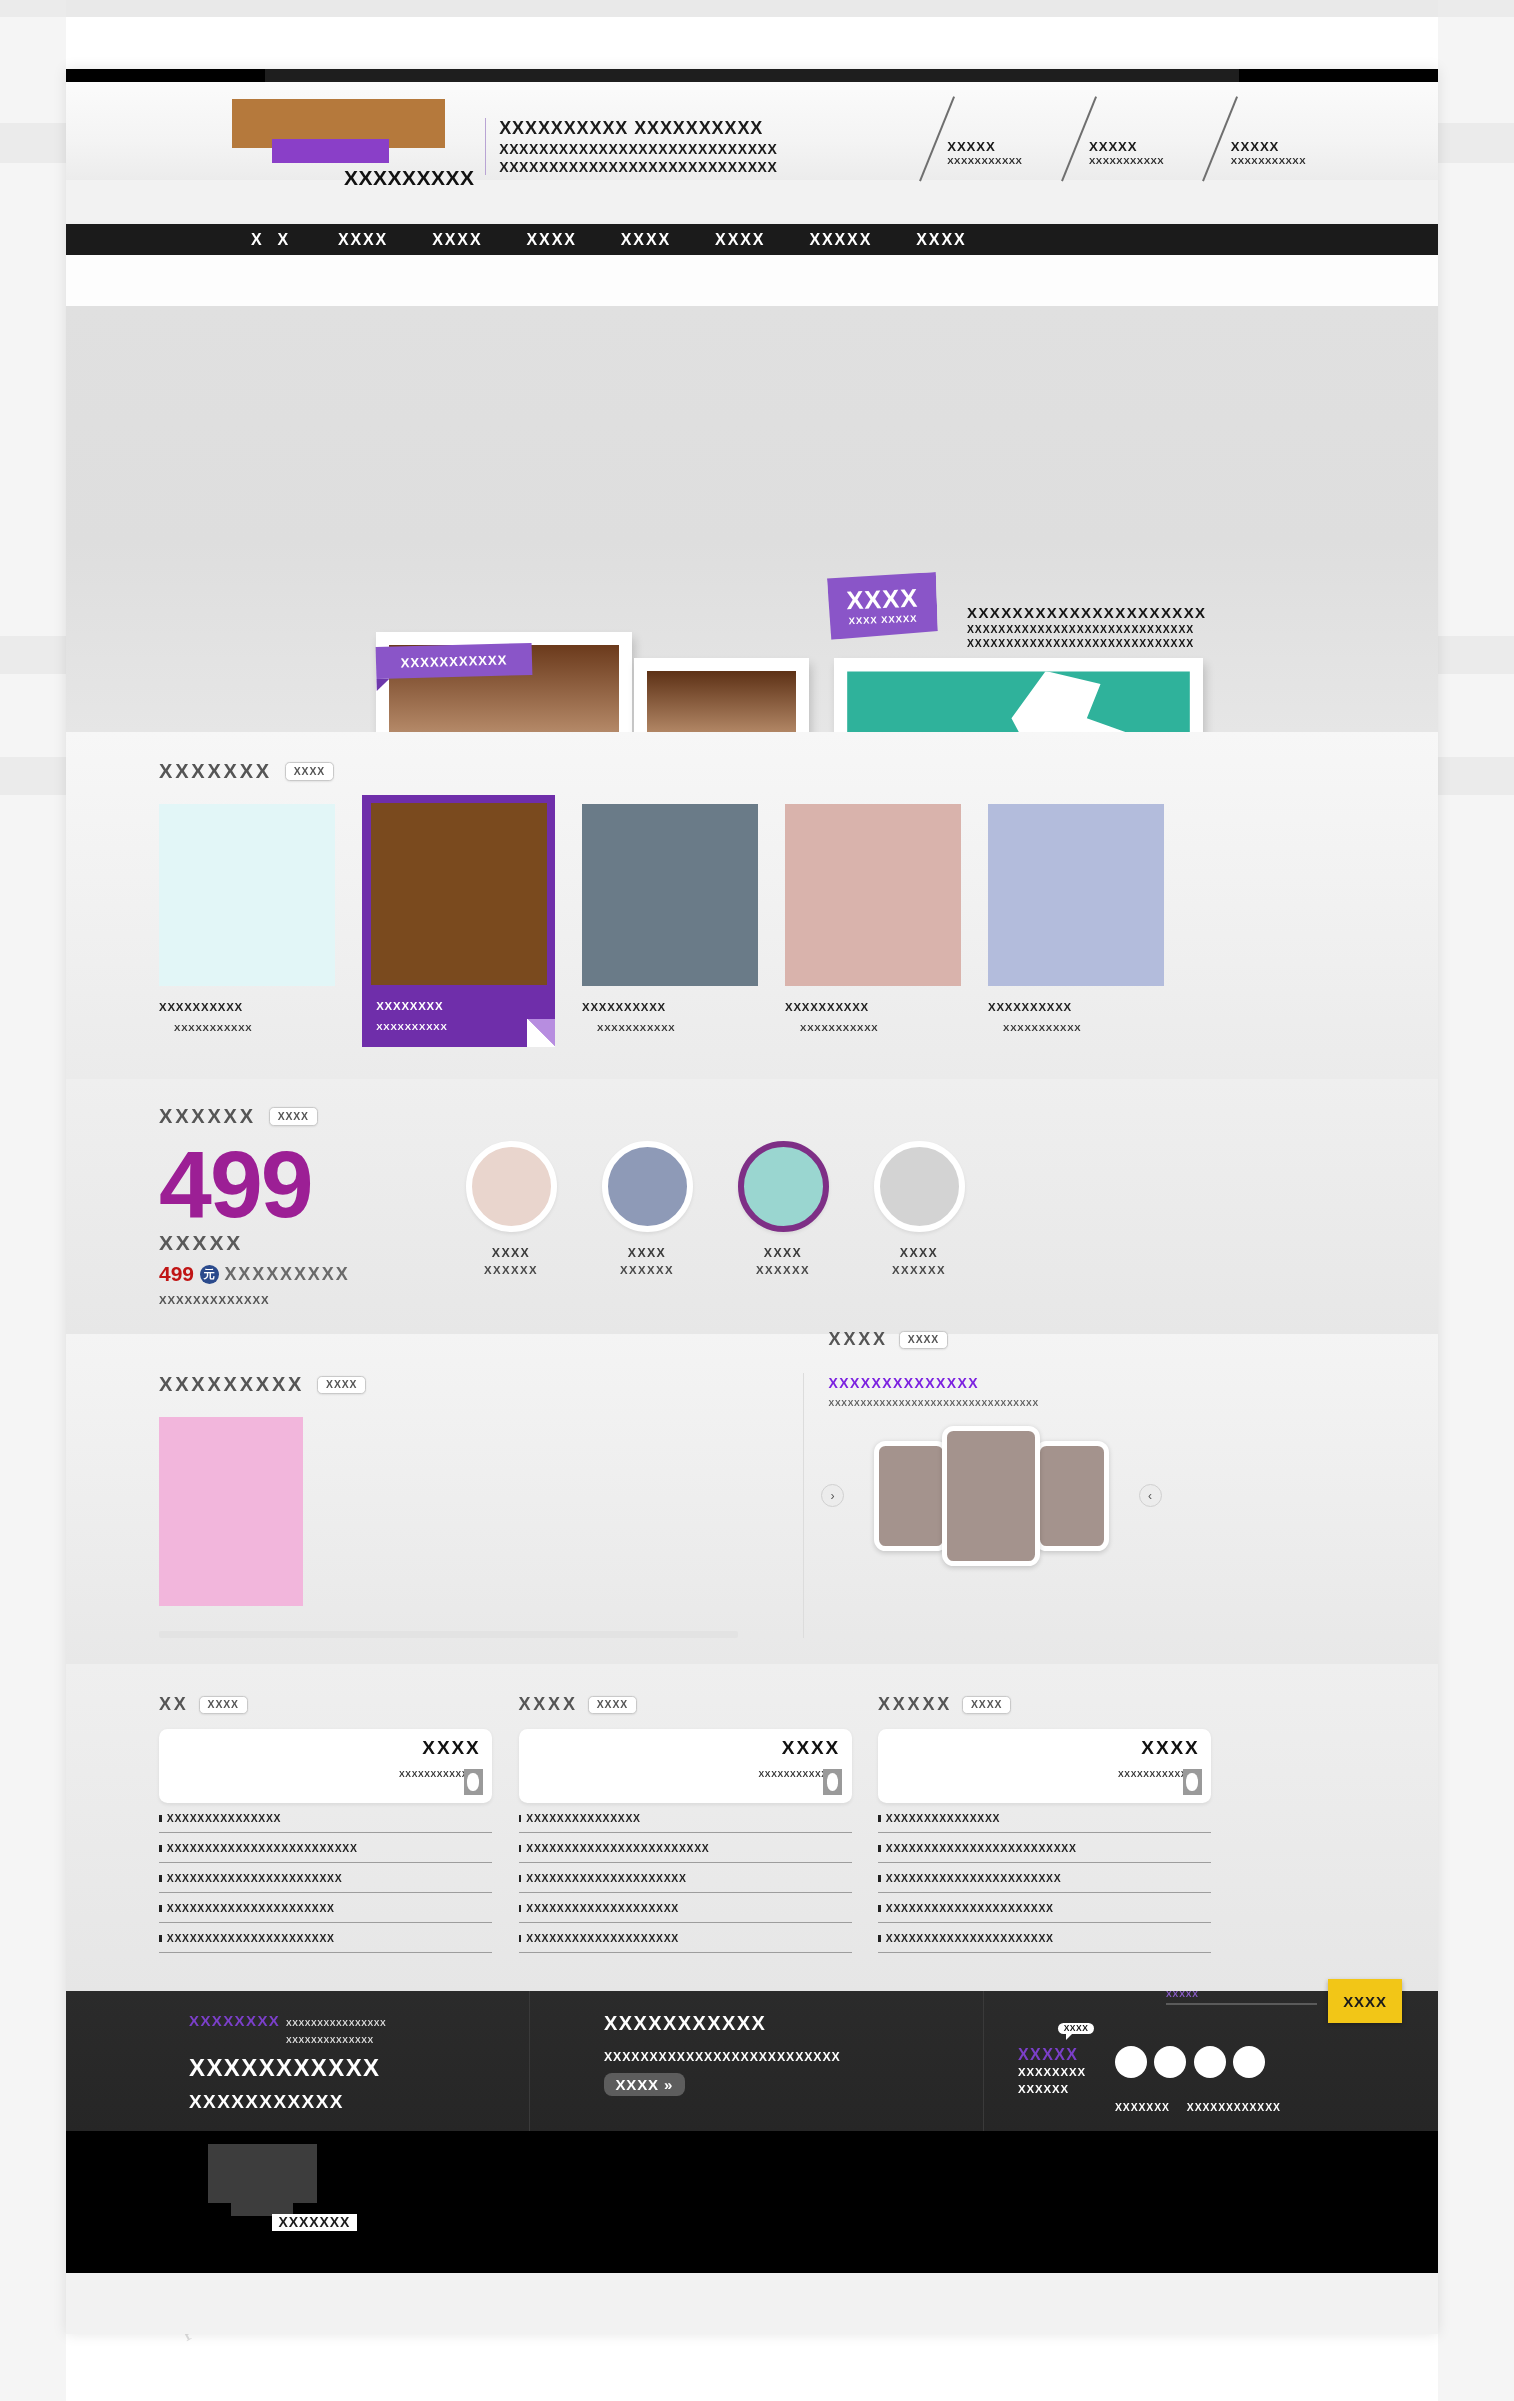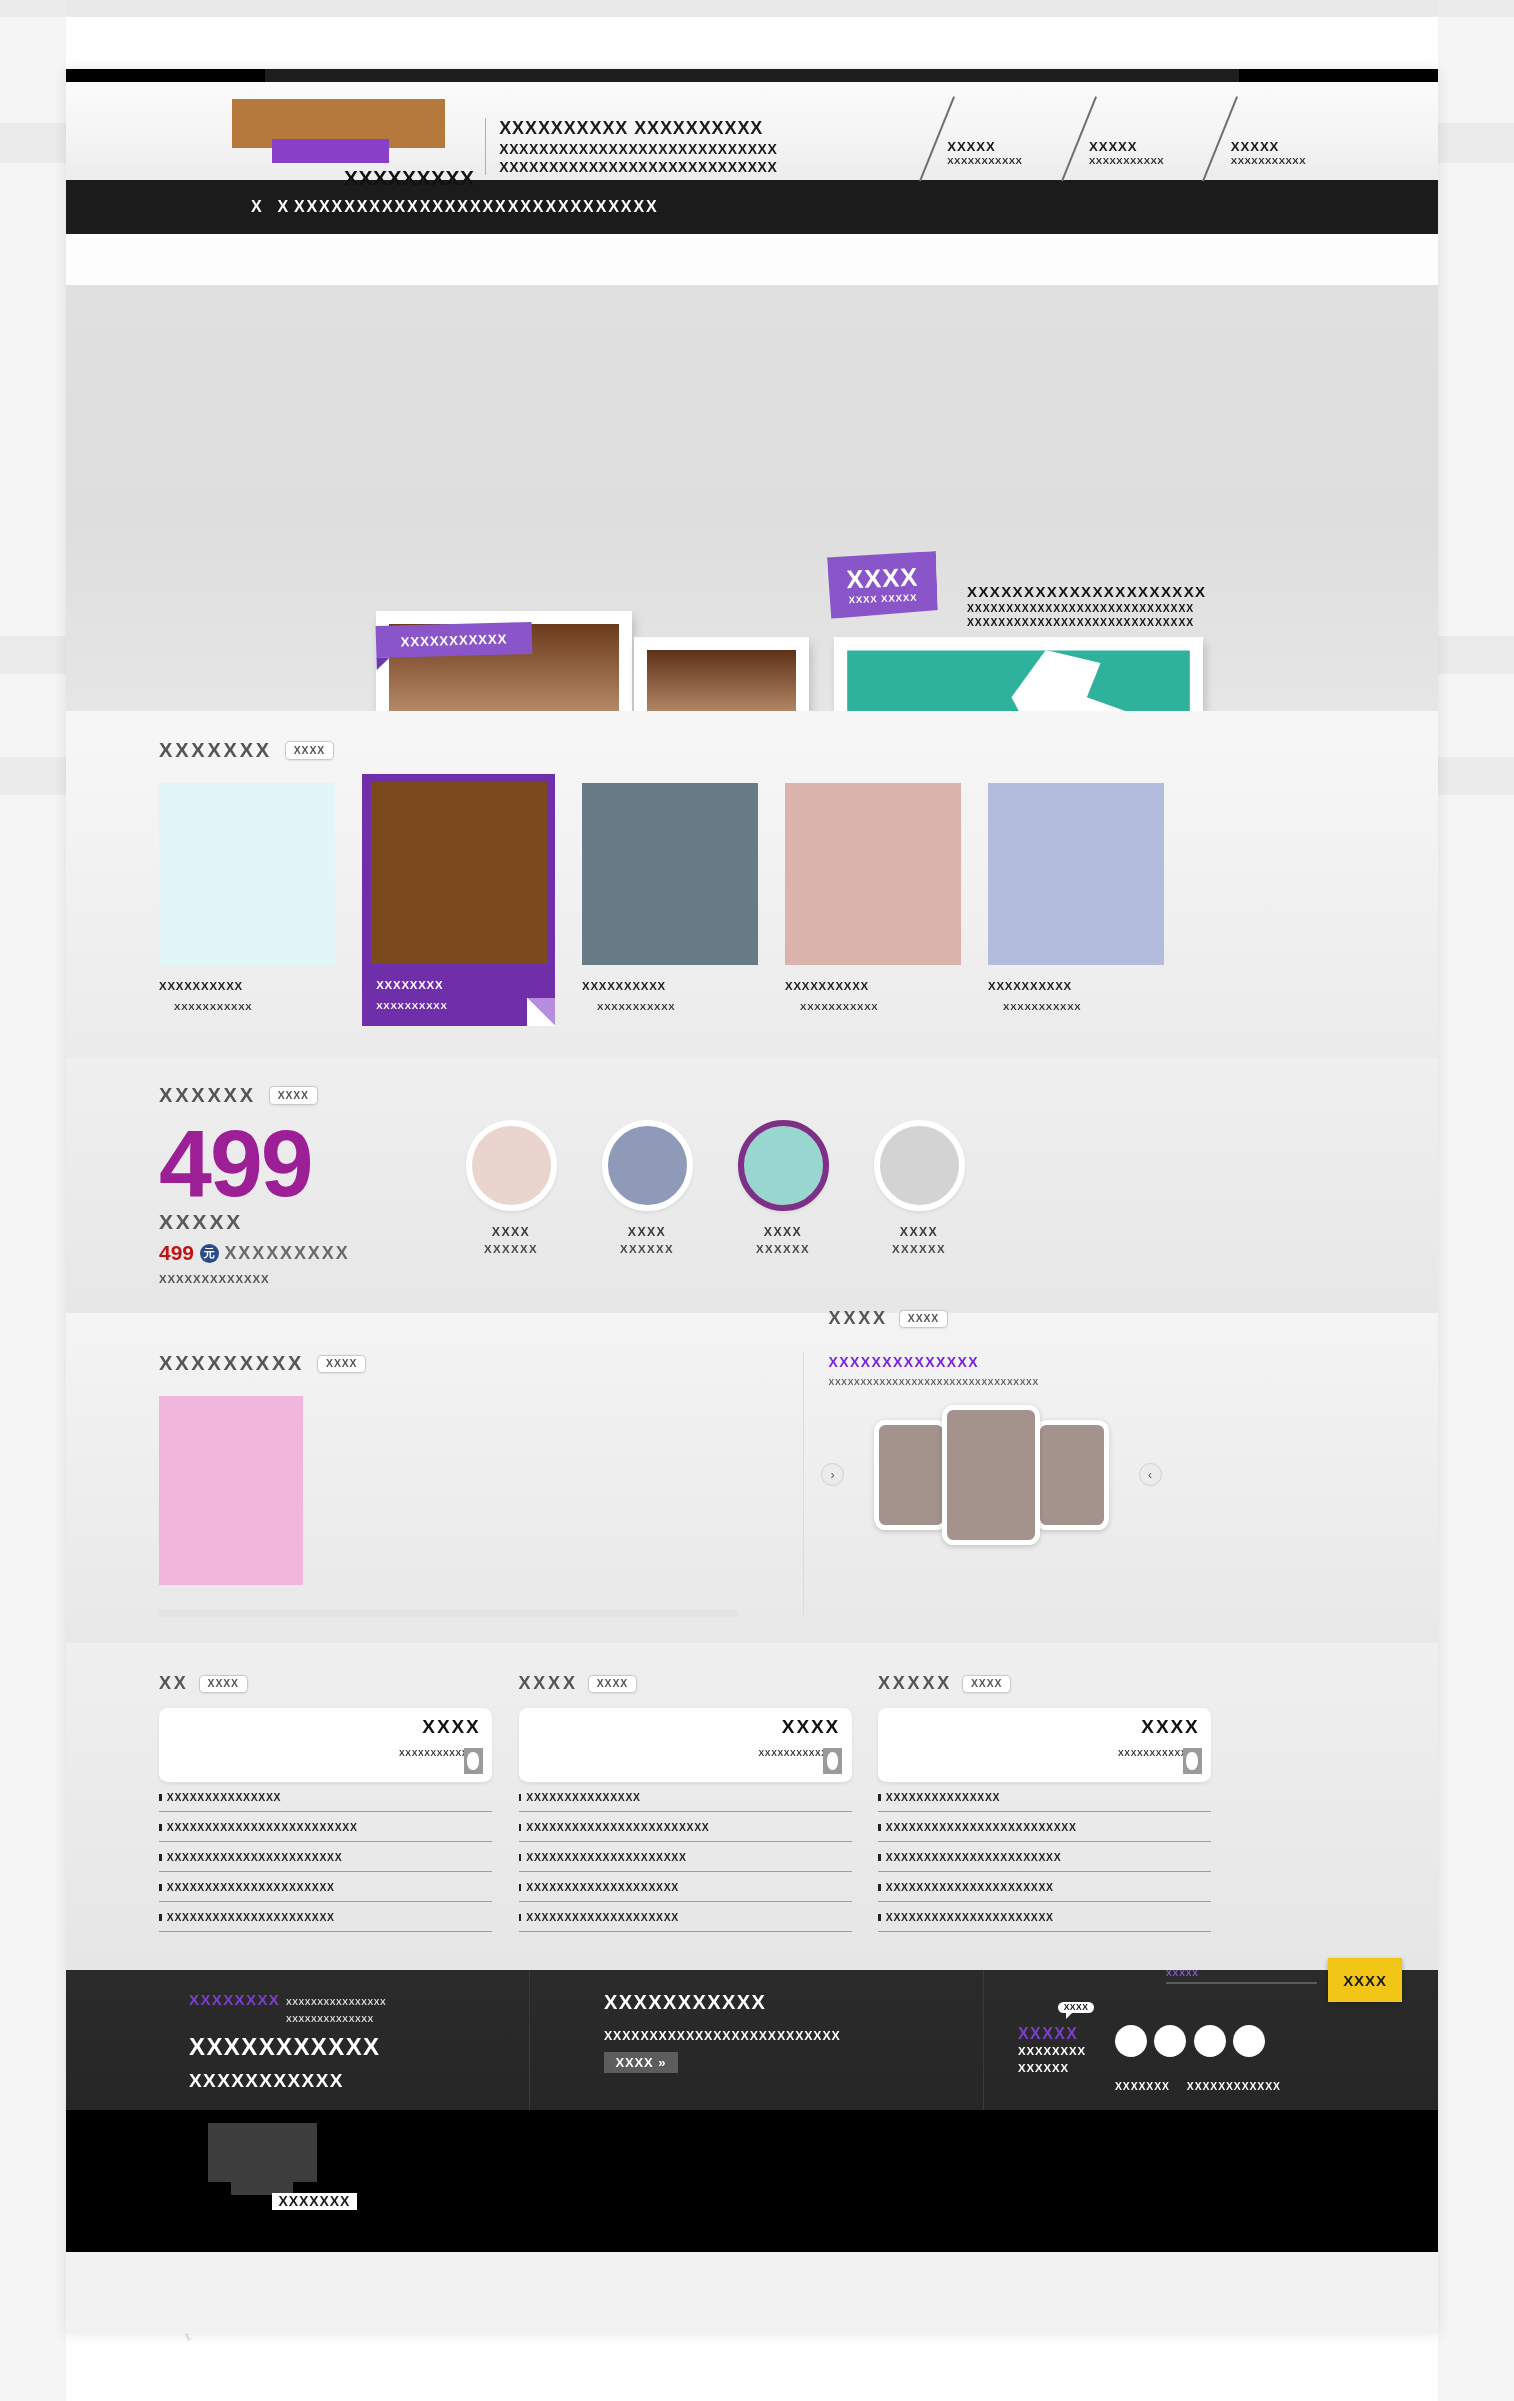--- a/index.html
+++ b/index.html
@@ -76,23 +76,24 @@
   .hdr-item { position:relative; padding-left: 24.6px; }
   .hdr-item .slash {
     position:absolute; left:-3.8px; top:-49px; width:1.9px; height:91px;
     background:#6f6f6f; transform: rotate(22deg); transform-origin: bottom center;
   }
   .hdr-item .t1 { font-weight:800; font-size:13.2px; color:#1a1a1a; letter-spacing:0.9px;}
   .hdr-item .t2 { font-weight:700; font-size:9.5px; color:#2b2b2b; letter-spacing:0.5px; margin-top:1.9px;}
 
   
   .nav {
-    height: 54px; background:#1b1b1b;
-    display:flex; align-items:center; padding-left: 185px;
+    height: 31px; background:#1b1b1b;
+    display:flex; align-items:center; gap:44px; padding-left: 185px;
     box-shadow: 0 5.7px 9.5px rgba(0,0,0,.18);
+    margin-top: 44px;
   }
   .nav-item { color:#fff; font-weight:800; font-size:16px; letter-spacing:1.9px; }
   .nav-item.first { letter-spacing: 5.7px; }
 
   .subnav-gap { height: 51px; background:#fdfdfd; }
 
   
   .hero {
     position: relative; height: 426px;
     background: linear-gradient(180deg,#e0e0e0 0%, #dedede 55%, #e6e6e6 100%);
@@ -258,21 +259,21 @@
   .f1 .r1 { display:flex; align-items:baseline; gap:5.7px;}
   .f1 .p { font-weight:800; font-size:15px; color:#7b3fc9; letter-spacing:1.4px;}
   .f1 .s { font-weight:700; font-size:8.5px; color:#ddd; letter-spacing:0.6px; line-height:1.35;margin-top:32px;}
   .f1 .big1 { font-weight:800; font-size:24px; color:#fff; letter-spacing:1.4px; margin-top:7.6px;}
   .f1 .big2 { font-weight:800; font-size:19px; color:#fff; letter-spacing:1.4px; margin-top:8.5px;}
   .f2 { width:454px; padding-left:74px; border-right:0.9px solid #3a3a3a;}
   .f2 .t1 { font-weight:800; font-size:20px; color:#fff; letter-spacing:1.4px;}
   .f2 .t2 { font-weight:700; font-size:12.3px; color:#fff; letter-spacing:0.9px; margin-top:15px;}
   .f2 .btn {
     margin-top:9.5px; display:inline-block; background:#5d5d5d; color:#fff;
-    border-radius:0; padding:2.8px 11.4px; font-weight:800; font-size:13px; letter-spacing:0.9px;
+    border-radius:8px; padding:2.8px 11.4px; font-weight:800; font-size:15px; letter-spacing:0.9px;
   }
   .f3 { flex:1; padding-left:34px; position:relative;}
   .f3-top { position:absolute; right:121px; top:-1.9px; }
   .f3-top .small { font-weight:700; font-size:8.5px; color:#8a5cc8; letter-spacing:0.9px; }
   .f3-top .ul { width:151px; height:1.9px; background:#5b5b5b; margin-top:4.7px;}
   .yellow-tab {
     position:absolute; right:36px; top:-11.4px; width:74px; height:44px; background:#f2c617;
     display:flex; align-items:center; justify-content:center;
     font-weight:800; font-size:15px; color:#1b1b1b; letter-spacing:0.9px;
     box-shadow:0 1.9px 4.7px rgba(0,0,0,.3);

